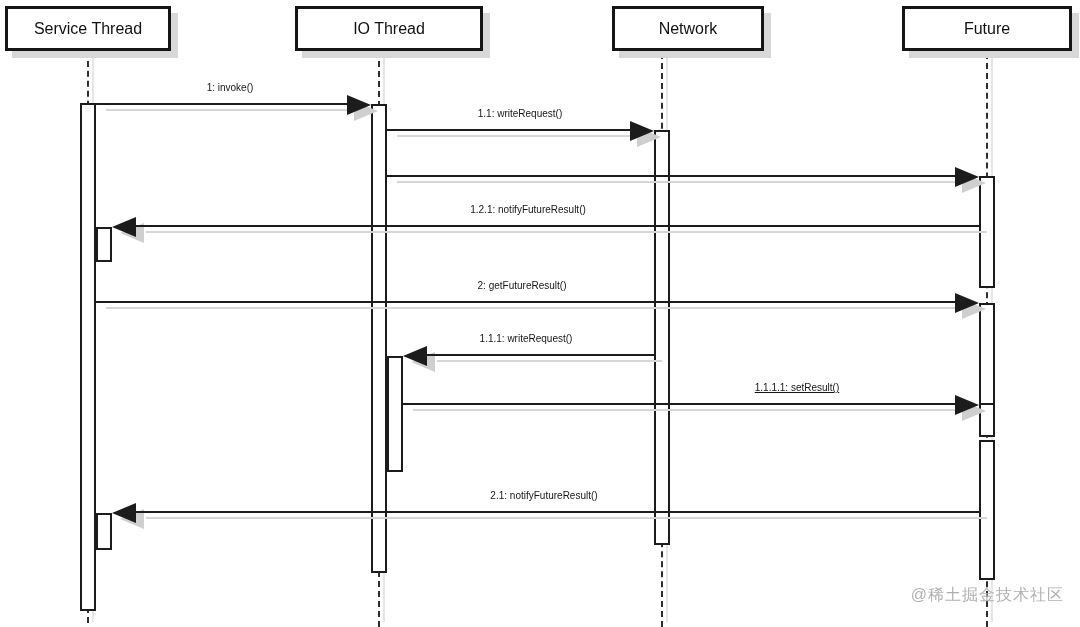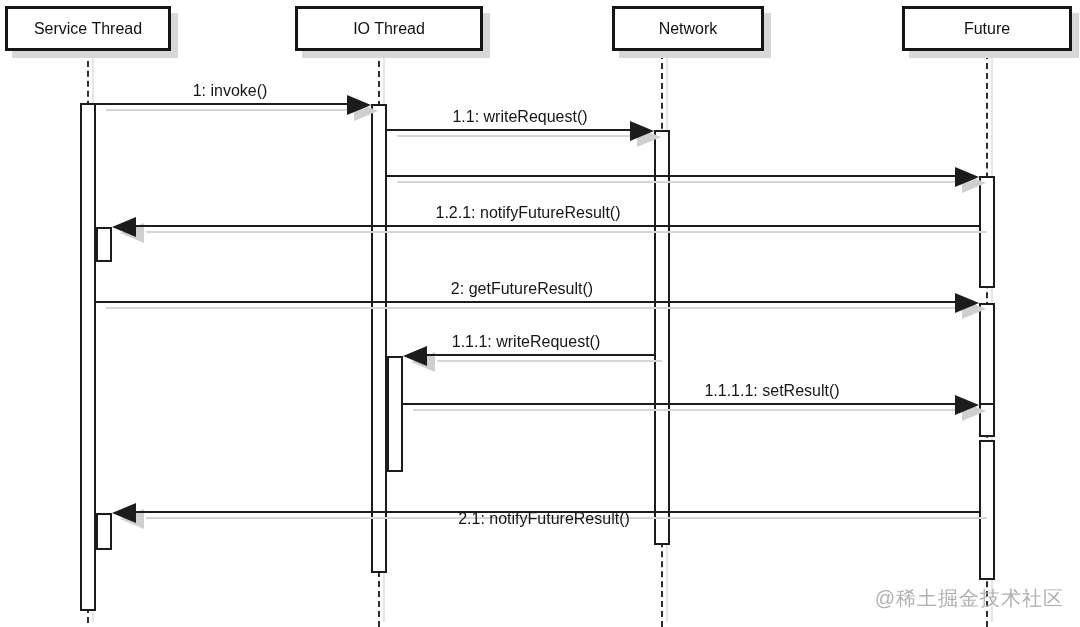--- a/index.html
+++ b/index.html
@@ -23,24 +23,24 @@
   
   .msg-line{position:absolute;height:0;border-top:2px solid #1c1c1c;}
   .msg-line-shadow{position:absolute;height:0;border-top:2px solid #d6d6d6;}
   .arr{position:absolute;width:0;height:0;border-top:10px solid transparent;border-bottom:10px solid transparent;}
   .arr-r{border-left:24px solid #1c1c1c;}
   .arr-l{border-right:24px solid #1c1c1c;}
   .arr-r-shadow{border-left:24px solid #cfcfcf;}
   .arr-l-shadow{border-right:24px solid #cfcfcf;}
   .msg-label{
     position:absolute;transform:translateX(-50%);white-space:nowrap;
-    font-size:16px;color:#161616;
+    font-size:10px;color:#161616;
   }
   .watermark{
-    position:absolute;top:585px;right:16px;font-size:20px;color:#b0b0b0;
+    position:absolute;top:585px;right:16px;font-size:16px;color:#b0b0b0;
     letter-spacing:1px;
   }
 </style>
 </head>
 <body>
 
 <div id="canvas">
 
   <div class="lifeline-shadow" style="left:92px;top:52px;height:570px;"></div>
   <div class="lifeline-shadow" style="left:383px;top:52px;height:570px;"></div>
@@ -95,27 +95,27 @@
   <div class="msg-line-shadow" style="left:437px;top:360px;width:225px;"></div>
   <div class="arr arr-l-shadow" style="left:411px;top:352px;"></div>
   <div class="msg-line" style="left:427px;top:354px;width:227px;"></div>
   <div class="arr arr-l" style="left:403px;top:346px;"></div>
   <div class="msg-label" style="left:526px;top:333px;">1.1.1: writeRequest()</div>
 
   <div class="msg-line-shadow" style="left:413px;top:409px;width:551px;"></div>
   <div class="arr arr-r-shadow" style="left:962px;top:401px;"></div>
   <div class="msg-line" style="left:403px;top:403px;width:553px;"></div>
   <div class="arr arr-r" style="left:955px;top:395px;"></div>
-  <div class="msg-label" style="left:772px;top:382px;">1.1.1.1: setResult()</div>
+  <div class="msg-label" style="left:797px;top:382px;text-decoration:underline;">1.1.1.1: setResult()</div>
 
   <div class="msg-line-shadow" style="left:146px;top:517px;width:841px;"></div>
   <div class="arr arr-l-shadow" style="left:120px;top:509px;"></div>
   <div class="msg-line" style="left:136px;top:511px;width:843px;"></div>
   <div class="arr arr-l" style="left:112px;top:503px;"></div>
-  <div class="msg-label" style="left:544px;top:510px;">2.1: notifyFutureResult()</div>
+  <div class="msg-label" style="left:544px;top:490px;">2.1: notifyFutureResult()</div>
 
   <div class="head" style="left:5px;width:166px;">
     <span>Service Thread</span>
   </div>
   <div class="head" style="left:295px;width:188px;">
     <span>IO Thread</span>
   </div>
   <div class="head" style="left:612px;width:152px;">
     <span>Network</span>
   </div>

